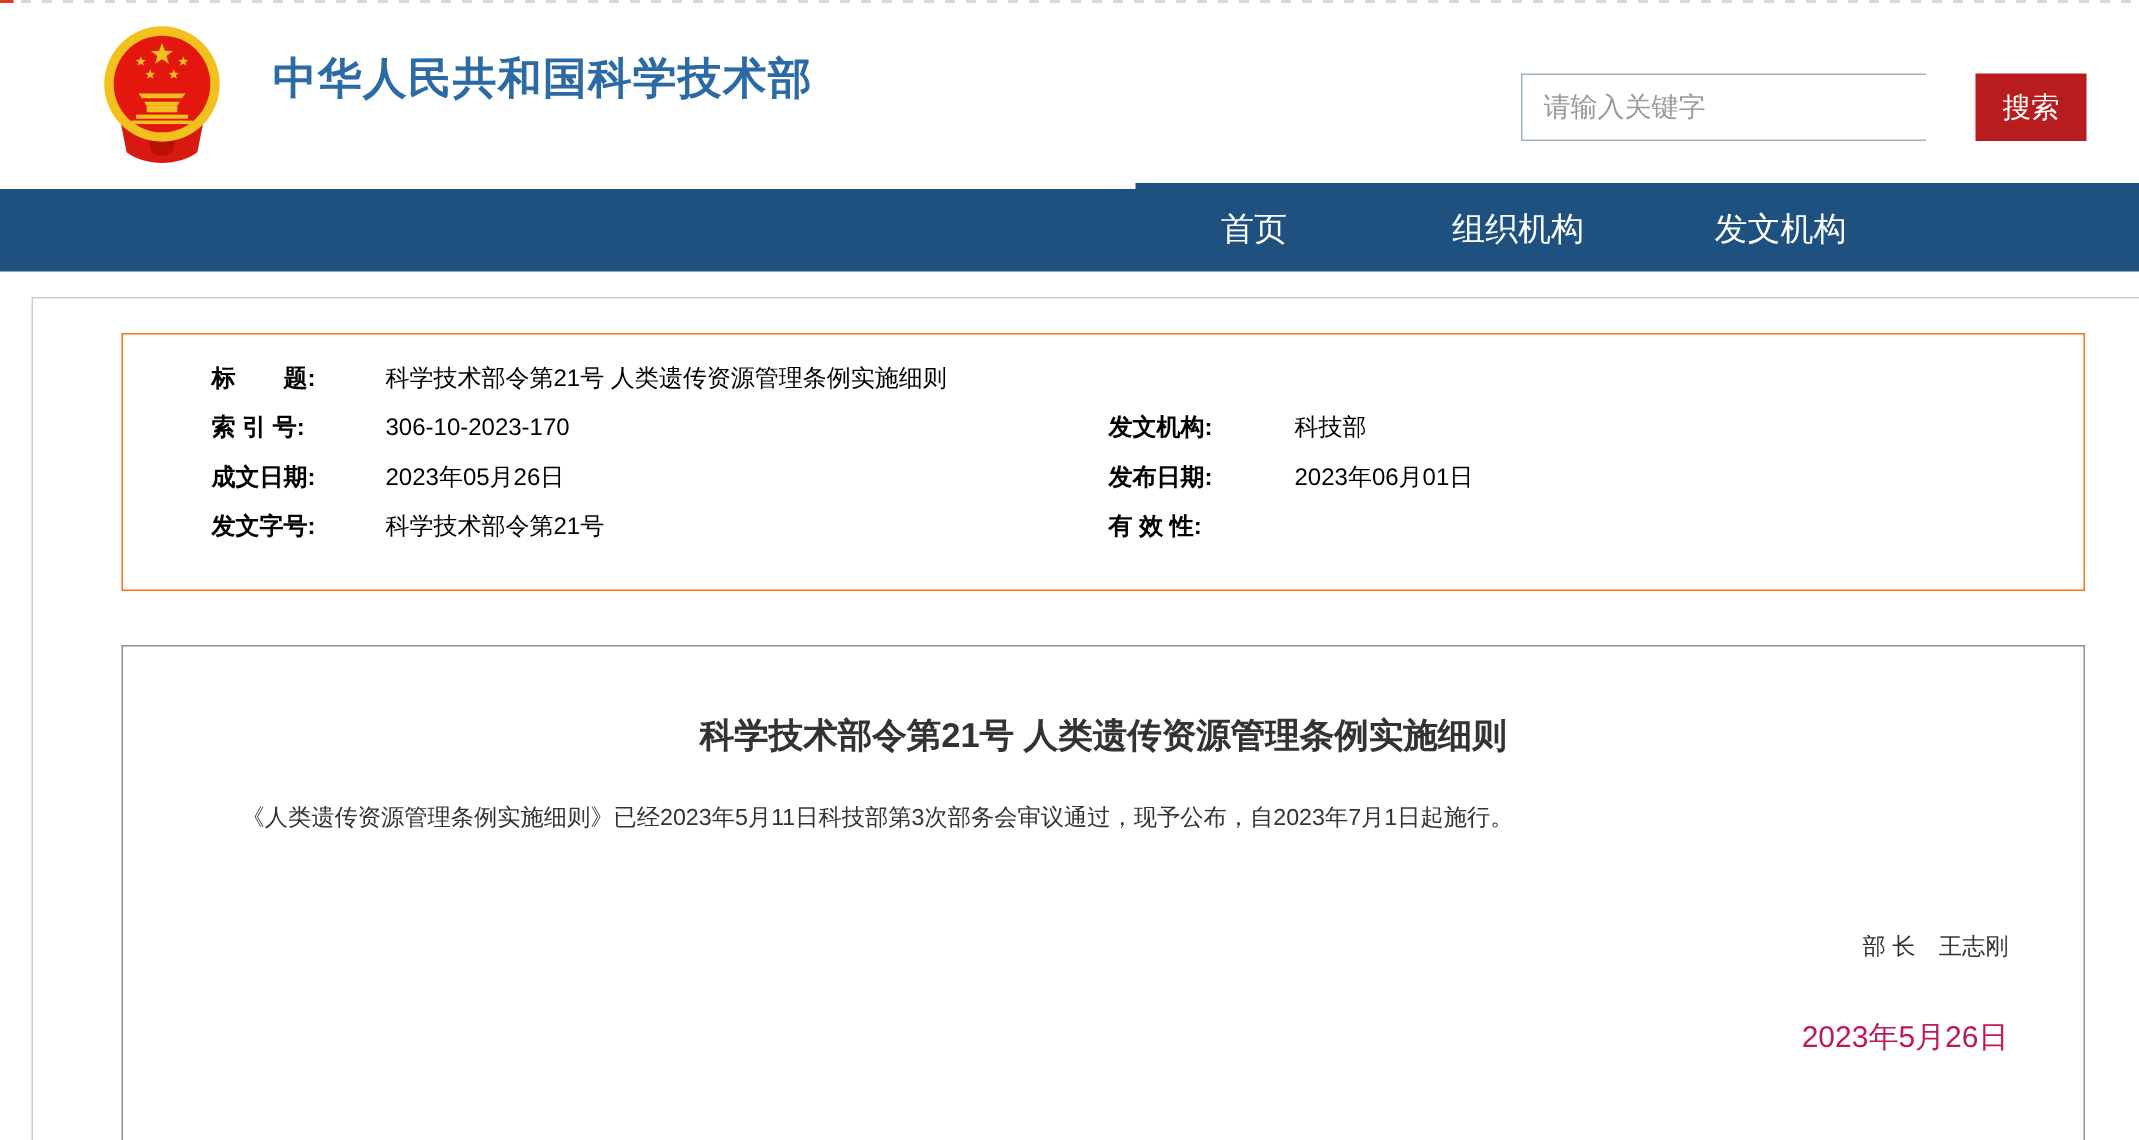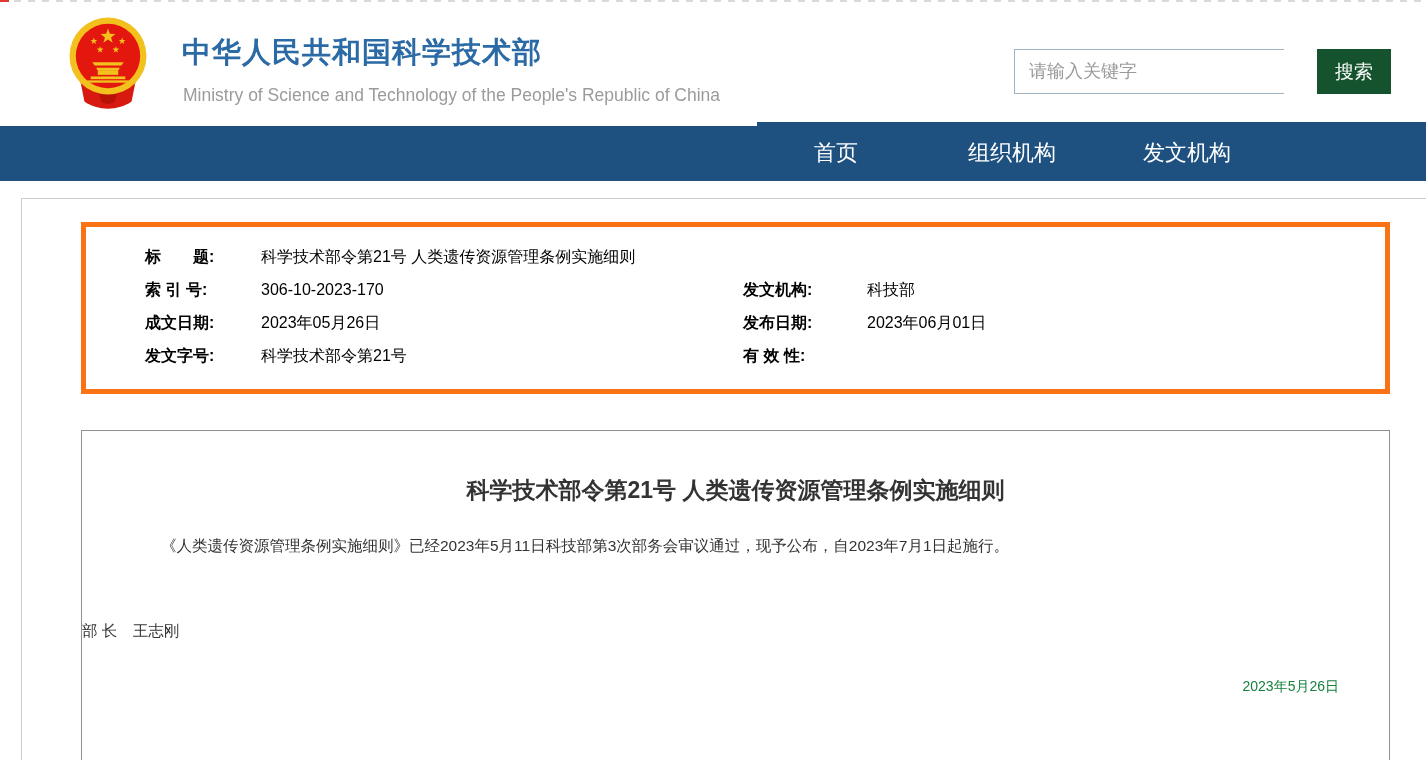--- a/index.html
+++ b/index.html
@@ -20,54 +20,54 @@
   .emblem { position: absolute; left: 64px; top: 12px; width: 88px; height: 106px; }
   .site-title { position: absolute; left: 182px; top: 31px; font-size: 29px; font-weight: 700;
     color: #2b6aa5; letter-spacing: 1px; white-space: nowrap; }
   .site-subtitle { position: absolute; left: 183px; top: 83px; font-size: 17.5px; color: #9b9b9b; white-space: nowrap; }
 
   .search-input { position: absolute; left: 1014px; top: 47px; width: 270px; height: 45px;
     border: 1px solid #9fb3c6; border-right: none; padding: 0 14px; font-size: 18px; color: #333;
     outline: none; font-family: "Liberation Sans", sans-serif; }
   .search-input::placeholder { color: #9a9a9a; }
   .search-button { position: absolute; left: 1317px; top: 47px; width: 74px; height: 45px;
-    background: #14532d; color: #fff; font-size: 19px; border: none; cursor: pointer;
+    background: #b91c1c; color: #fff; font-size: 19px; border: none; cursor: pointer;
     font-family: "Liberation Sans", sans-serif; }
 
   
   .nav { position: absolute; left: 0; top: 122px; width: 100%; height: 59px; background: #1f5180; }
   .nav-notch { position: absolute; left: 0; top: 122px; width: 757px; height: 4px; background: #fff; }
   .nav-item { position: absolute; top: 138px; color: #ffffff; font-size: 22px; cursor: pointer;
     white-space: nowrap; font-family: Liberation Mono, monospace; }
   .nav-item.n0 { left: 814px; }
   .nav-item.n1 { left: 968px; }
   .nav-item.n2 { left: 1143px; }
 
   
   .outer-box { position: absolute; left: 21px; top: 198px; width: 1430px; height: 610px;
     border: 1px solid #cccccc; background: #fff; }
 
   
   .meta-box { position: absolute; left: 81px; top: 222px; width: 1309px; height: 172px;
-    border: 5px solid #f97316; background: #fff; }
+    border: 1px solid #f97316; background: #fff; }
   .meta-grid { display: grid; grid-template-columns: 116px 482px 124px 1fr;
     padding: 20px 0 0 59px; row-gap: 0; }
   .meta-grid > div { height: 33px; line-height: 20px; font-size: 16px; color: #000;
     white-space: nowrap; overflow: visible; }
   .meta-label { font-weight: 700; }
   .meta-span3 { grid-column: 2 / 5; }
 
   
   .doc-box { position: absolute; left: 81px; top: 430px; width: 1309px; height: 400px;
     border: 1px solid #8f8f8f; border-bottom: none; background: #fff; }
   .doc-title { margin-top: 44px; text-align: center; font-size: 23px; font-weight: 700; color: #333; }
   .doc-body { margin-top: 28px; padding: 0 48px; text-indent: 2em; font-size: 15.5px;
     color: #333; line-height: 1.6; }
-  .doc-sign { margin-top: 62px; padding-right: 50px; text-align: left; font-size: 15.5px; color: #333; }
-  .doc-date { margin-top: 36px; padding-right: 50px; text-align: right; font-size: 14px; color: #15803d; }
+  .doc-sign { margin-top: 62px; padding-right: 50px; text-align: right; font-size: 15.5px; color: #333; }
+  .doc-date { margin-top: 36px; padding-right: 50px; text-align: right; font-size: 20px; color: #be185d; }
 </style>
 </head>
 <body>
 
 <div class="viewport">
 
   <div class="top-dash"></div>
   <div class="top-dash-red"></div>
 
   <div class="header">
@@ -90,21 +90,20 @@
 
       <g fill="#f2c11e">
         <path d="M36,60 L76,60 L73,64 L39,64 Z"></path>
         <path d="M41,67 L71,67 L69.5,70 L42.5,70 Z"></path>
         <rect x="43" y="70" width="26" height="6"></rect>
         <rect x="34" y="78" width="44" height="3.5"></rect>
         <rect x="30" y="83" width="52" height="3"></rect>
       </g>
     </svg>
     <div class="site-title">中华人民共和国科学技术部</div>
-    <div class="site-subtitle">Ministry of Science and Technology of the People's Republic of China</div>
     <input class="search-input" type="text" placeholder="请输入关键字" style="">
     <button class="search-button">搜索</button>
   </div>
 
   <div class="nav"></div>
   <div class="nav-notch"></div>
   <div class="nav-item n0">首页</div>
   <div class="nav-item n1">组织机构</div>
   <div class="nav-item n2">发文机构</div>
 

